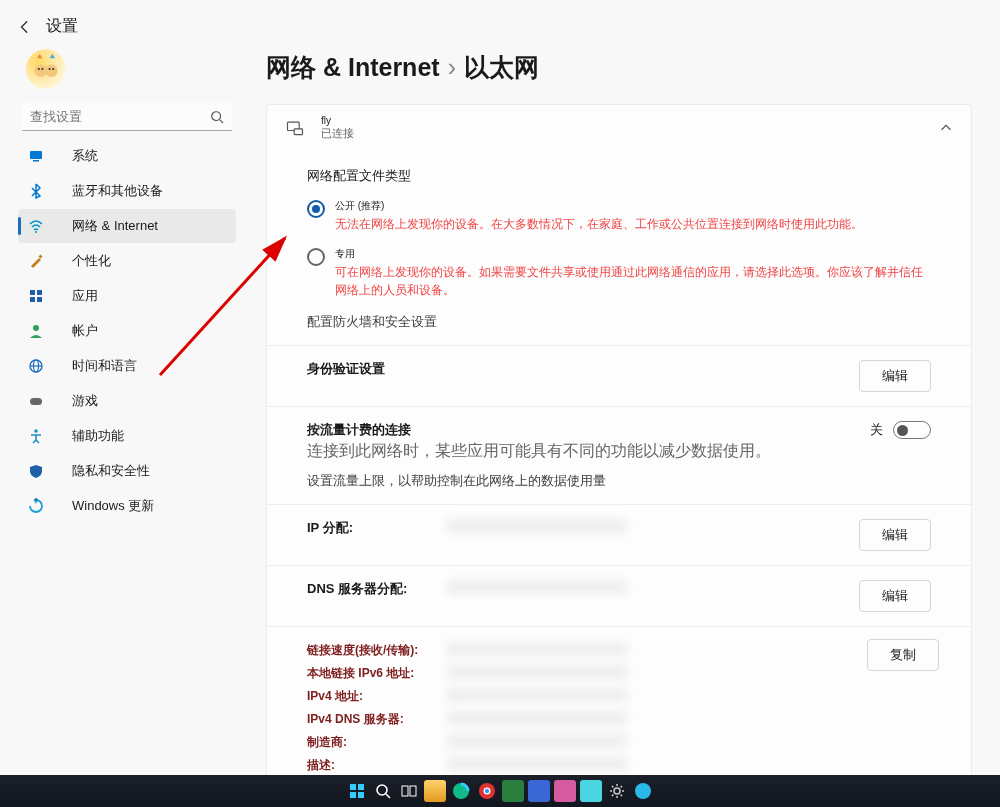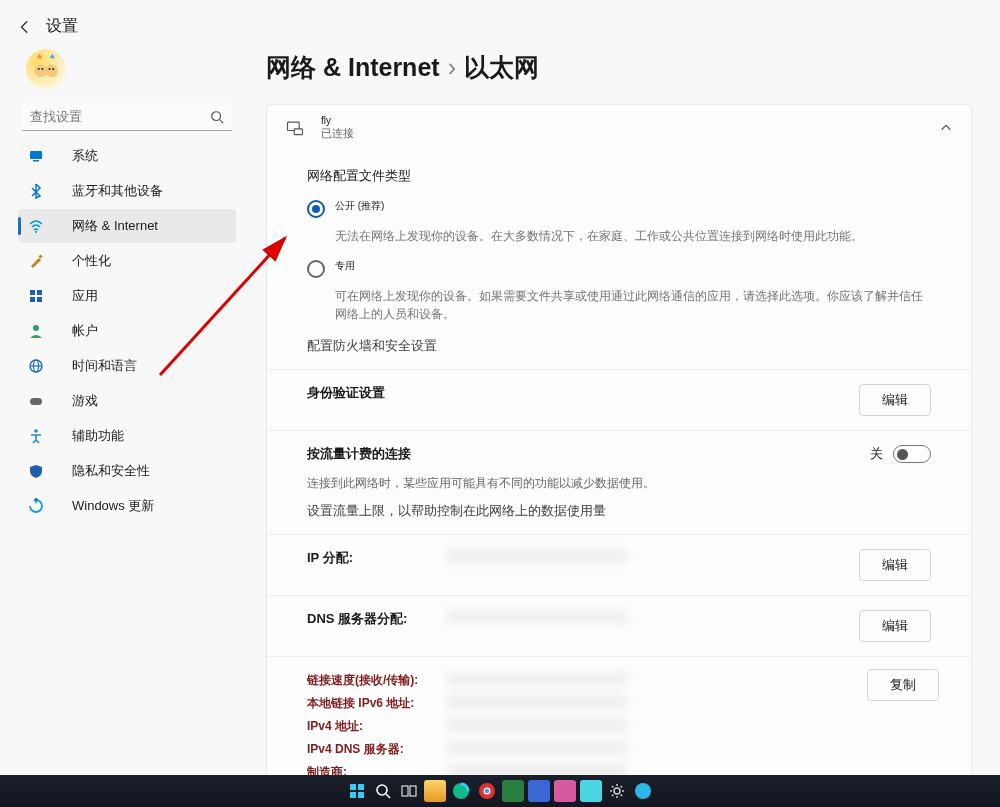--- a/index.html
+++ b/index.html
@@ -140,36 +140,36 @@
 }
 .radio.selected { border-color: #105caa; }
 .radio.selected::after {
   content: "";
   position: absolute;
   inset: 3px;
   border-radius: 50%;
   background: #105caa;
 }
 .radio-label { font-size: 10px; font-weight: 500; }
-.radio-desc { font-size: 12px; color: #737373; margin-top: 14px; line-height: 1.5; }
+.radio-desc { font-size: 12px; color: #ef4444; margin-top: 2px; line-height: 1.5; }
 .link-text {
   color: #404040;
   font-size: 13px;
   cursor: pointer;
 }
 .row-card {
   padding: 14px 40px;
   border-top: 1px solid #eee;
   display: flex;
   align-items: flex-start;
   gap: 12px;
 }
 .row-card .left { flex: 1; }
 .row-card .label { font-size: 13px; font-weight: bold; }
-.row-card .desc { font-size: 12px; color: #666; margin-top: 12px; }
+.row-card .desc { font-size: 16px; color: #666; margin-top: 2px; }
 .btn {
   background: #fdfdfd;
   border: 1px solid #d6d6d6;
   border-radius: 4px;
   padding: 6px 22px;
   font-size: 13px;
   cursor: pointer;
   min-width: 70px;
   text-align: center;
 }

